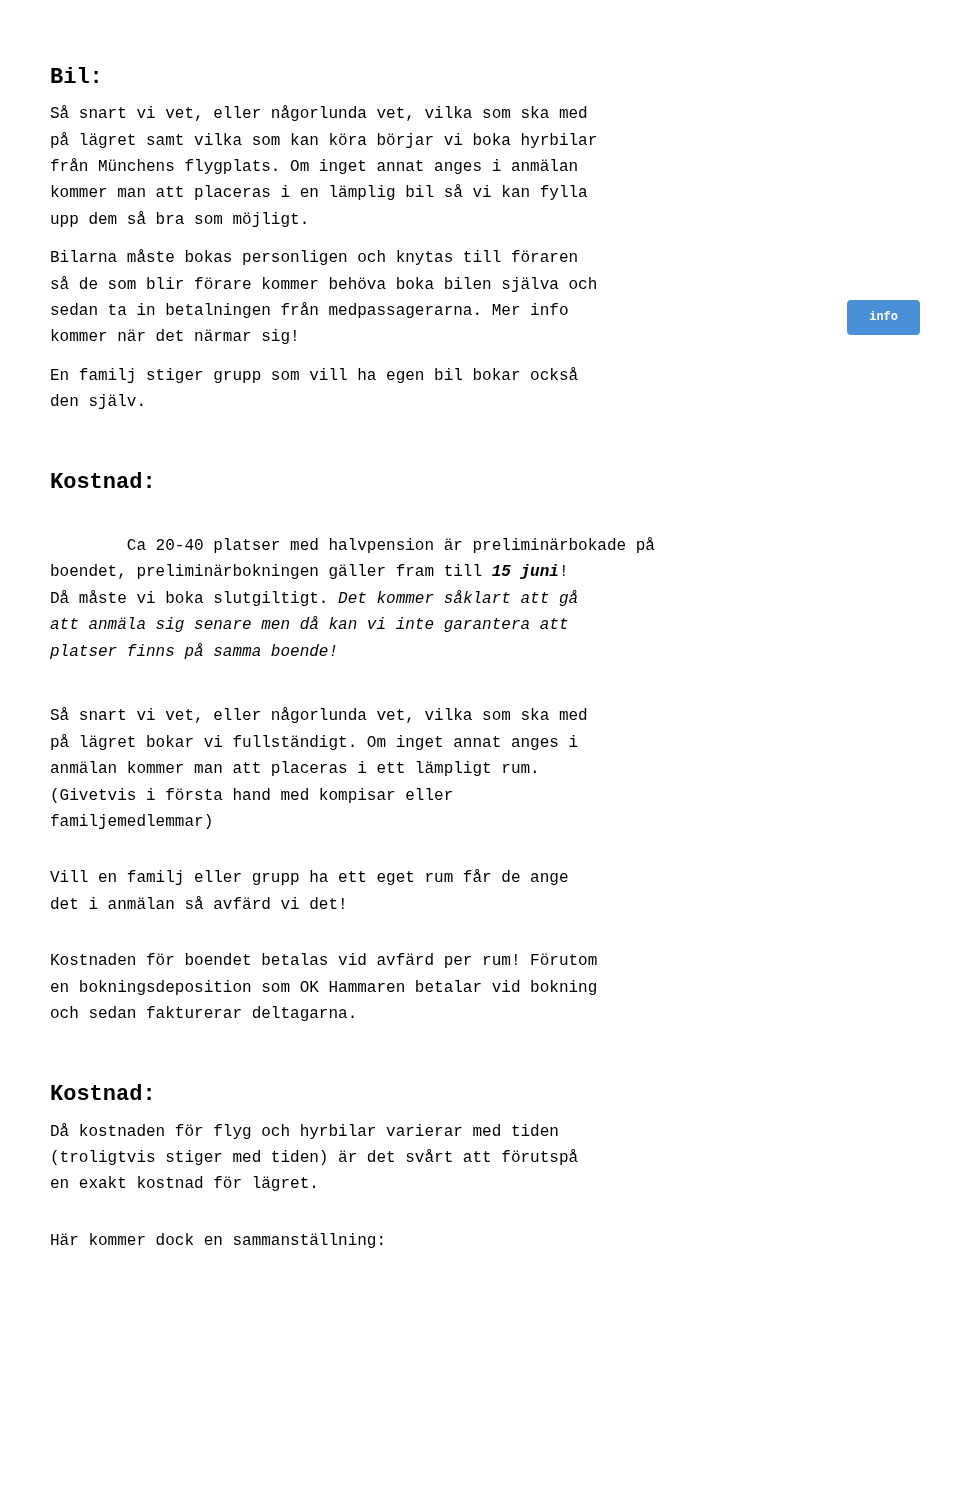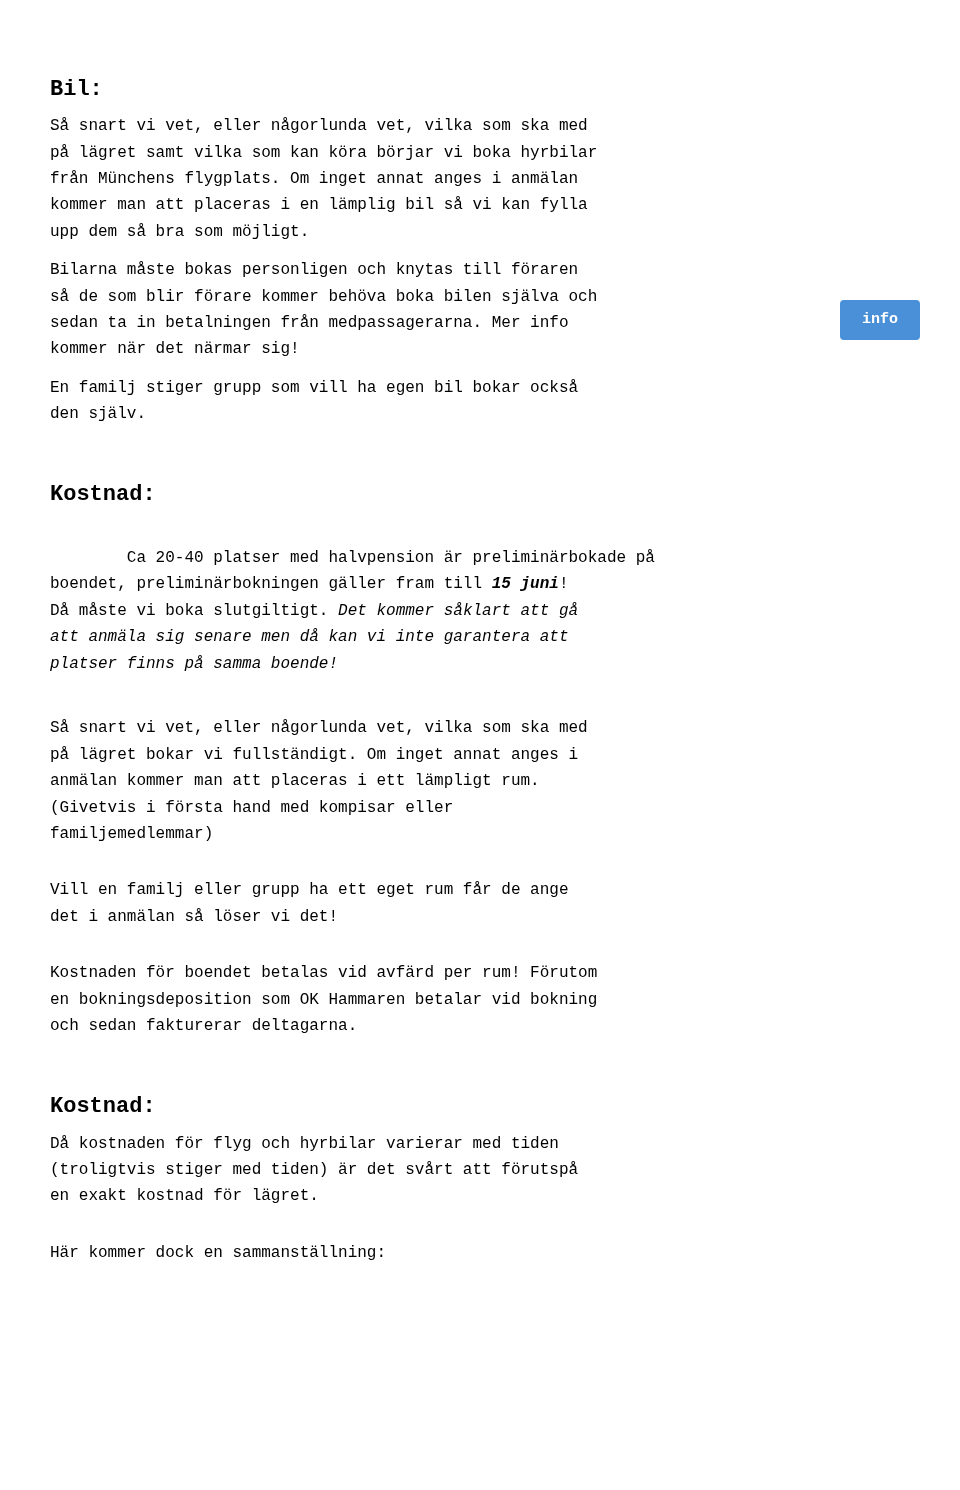--- a/index.html
+++ b/index.html
@@ -15,21 +15,21 @@
       line-height: 1.6;
       color: #000000;
       width: 960px;
       min-height: 1490px;
     }
 
     .page-container {
       width: 960px;
       min-height: 1490px;
       background: #ffffff;
-      padding: 52px 50px 40px 50px;
+      padding: 40px 50px 40px 50px;
     }
 
     .section-heading {
       font-size: 22px;
       font-weight: bold;
       margin-bottom: 6px;
       margin-top: 20px;
     }
 
     .body-text {
@@ -52,21 +52,21 @@
     .spacer {
       height: 18px;
     }
 
     .info-badge-area {
       position: absolute;
       right: 40px;
       top: 300px;
       background: #4a90d9;
       color: white;
-      font-size: 15px;
+      font-size: 12px;
       font-weight: bold;
       padding: 8px 22px;
       border-radius: 4px;
     }
 
     .page-wrapper {
       position: relative;
     }
   </style>
 </head>
@@ -101,21 +101,21 @@
 att anmäla sig senare men då kan vi inte garantera att
 platser finns på samma boende!</span>
       </div>
       <div class="body-text">Så snart vi vet, eller någorlunda vet, vilka som ska med
 på lägret bokar vi fullständigt. Om inget annat anges i
 anmälan kommer man att placeras i ett lämpligt rum.
 (Givetvis i första hand med kompisar eller
 familjemedlemmar)</div>
       <div class="spacer"></div>
       <div class="body-text">Vill en familj eller grupp ha ett eget rum får de ange
-det i anmälan så löser vi det!</div>
+det i anmälan så avfärd vi det!</div>
       <div class="spacer"></div>
       <div class="body-text">Kostnaden för boendet betalas vid avfärd per rum! Förutom
 en bokningsdeposition som OK Hammaren betalar vid bokning
 och sedan fakturerar deltagarna.</div>
     </div>
 
     <div class="spacer"></div>
 
     <div>
       <div class="section-heading">Kostnad:</div>

